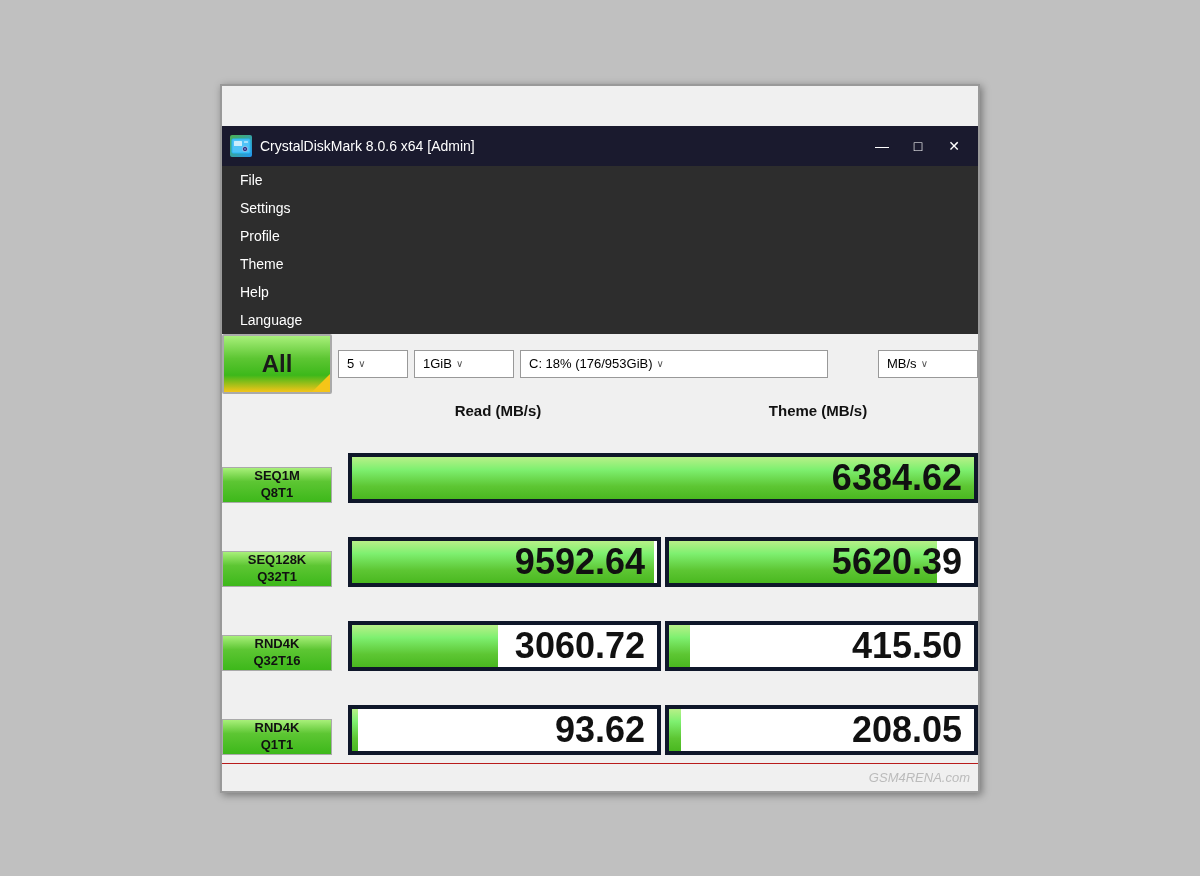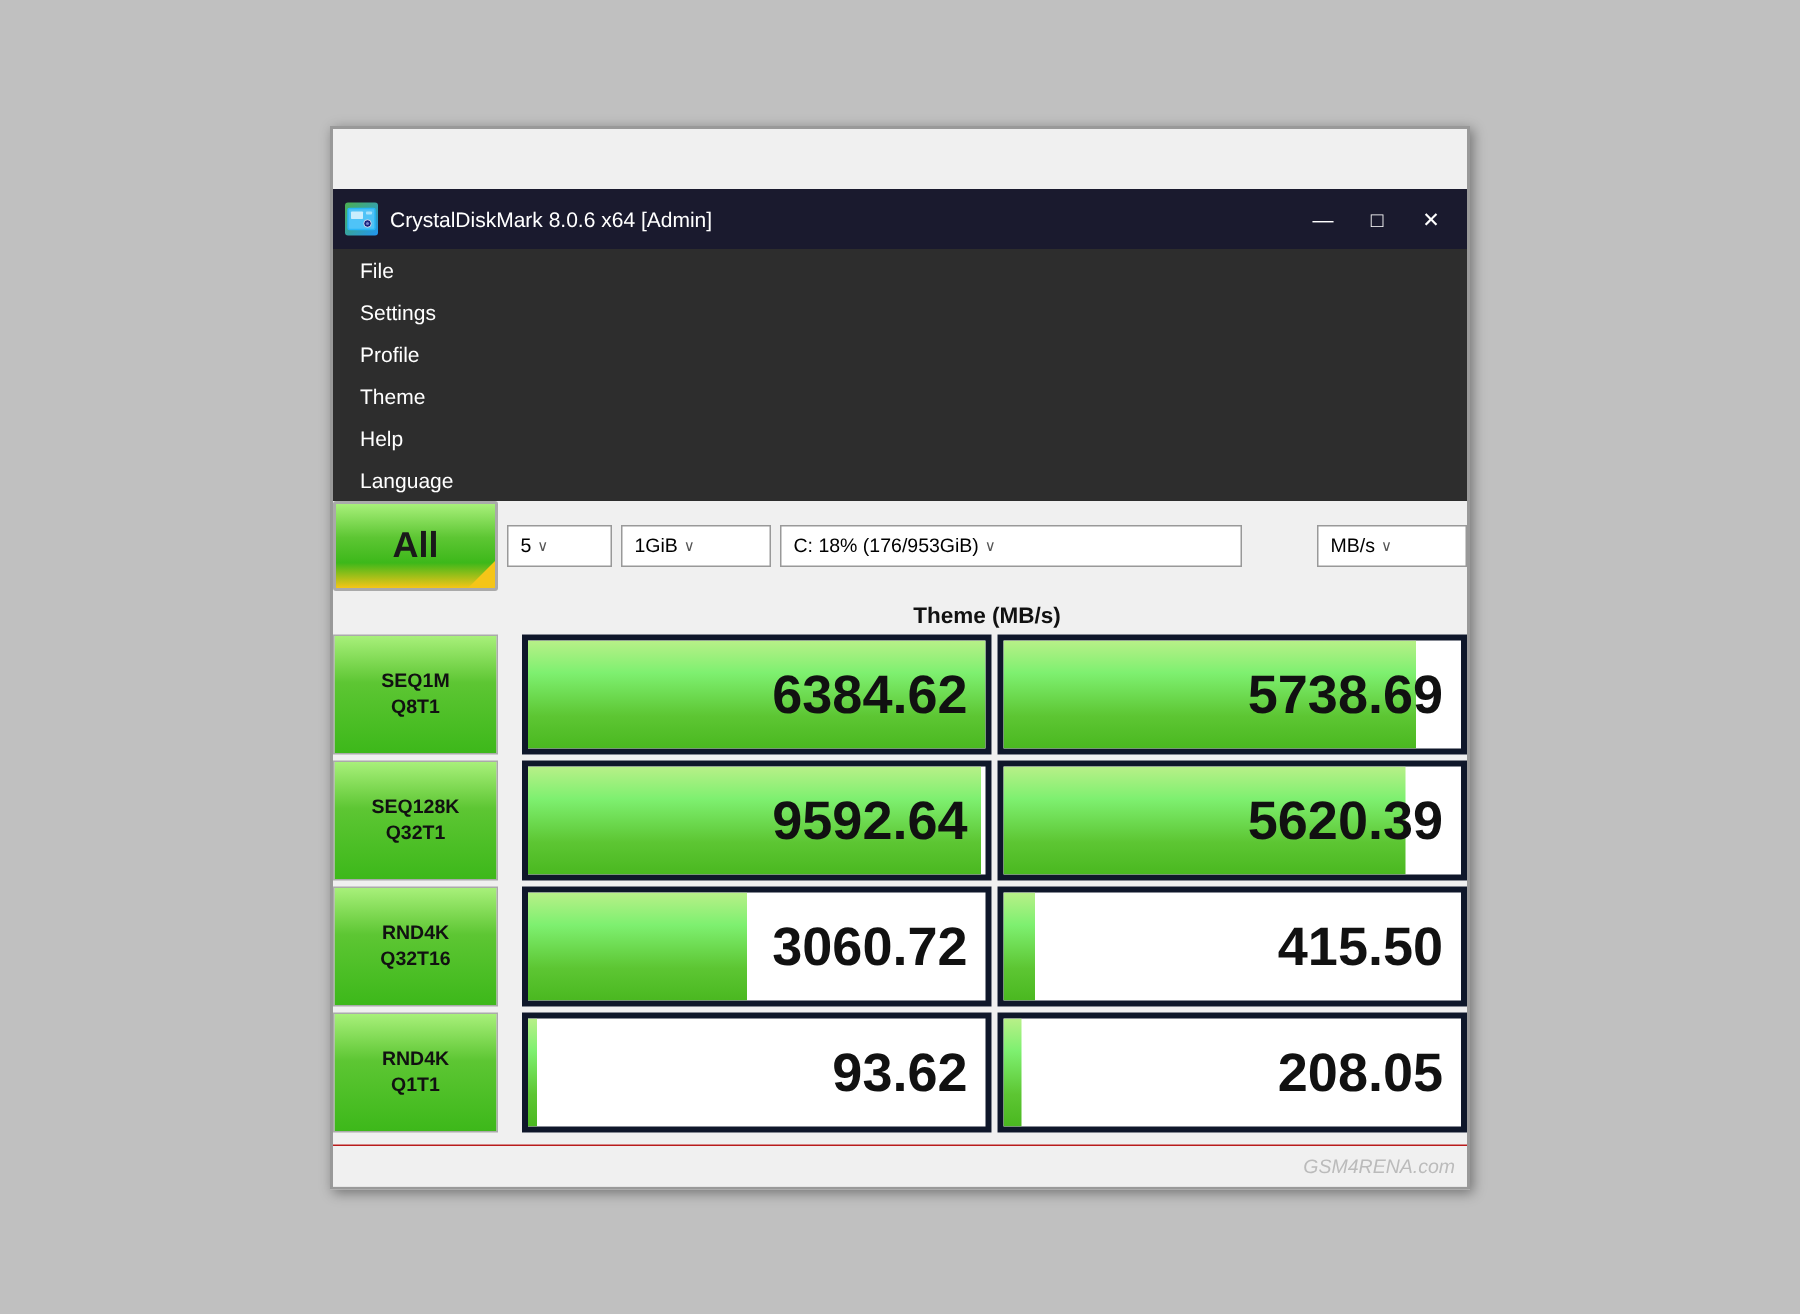--- a/index.html
+++ b/index.html
@@ -187,20 +187,21 @@
     .bench-rows {
       display: flex;
       flex-direction: column;
       gap: 4px;
     }
 
     .bench-row {
       display: flex;
       gap: 16px;
       height: 80px;
+      align-items: flex-end;
     }
 
     .row-label {
       width: 110px;
       background: linear-gradient(180deg, #a8f07a 0%, #5dc633 40%, #3db81a 100%);
       border: 1px solid #aaa;
       display: flex;
       flex-direction: column;
       align-items: center;
       justify-content: center;
@@ -320,38 +321,35 @@
         <span>C: 18% (176/953GiB)</span>
         <span class="chevron">∨</span>
       </div>
       <div class="dropdown dropdown-unit">
         <span>MB/s</span>
         <span class="chevron">∨</span>
       </div>
     </div>
 
     <div class="col-headers">
+      <div class="col-header">Read (MB/s)</div>
       <div class="col-header">Theme (MB/s)</div>
     </div>
 
     <div class="bench-rows">
     <div class="bench-row">
           <div class="row-label">
             <span>SEQ1M</span>
             <span>Q8T1</span>
           </div>
           <div class="row-values">
             <div class="value-cell">
               <div class="bar-bg" style="width: 100%; background: linear-gradient(rgb(184, 240, 136) 0%, rgb(126, 240, 112) 30%, rgb(93, 198, 51) 70%, rgb(74, 184, 32) 100%);"></div>
               <span class="val-text">6384.62</span>
             </div>
-            <div class="value-cell">
-              <div class="bar-bg" style="width: 90%; background: linear-gradient(rgb(184, 240, 136) 0%, rgb(126, 240, 112) 30%, rgb(93, 198, 51) 70%, rgb(74, 184, 32) 100%);"></div>
-              <span class="val-text">5738.69</span>
-            </div>
           </div>
         </div>
         <div class="bench-row">
           <div class="row-label">
             <span>SEQ128K</span>
             <span>Q32T1</span>
           </div>
           <div class="row-values">
             <div class="value-cell">
               <div class="bar-bg" style="width: 99%; background: linear-gradient(rgb(184, 240, 136) 0%, rgb(126, 240, 112) 30%, rgb(93, 198, 51) 70%, rgb(74, 184, 32) 100%);"></div>

